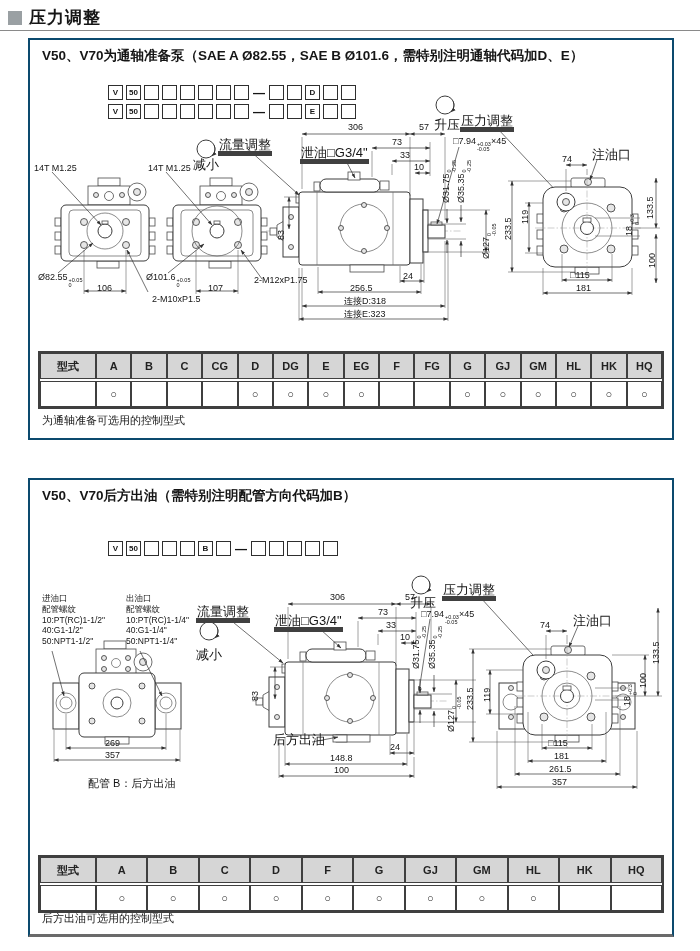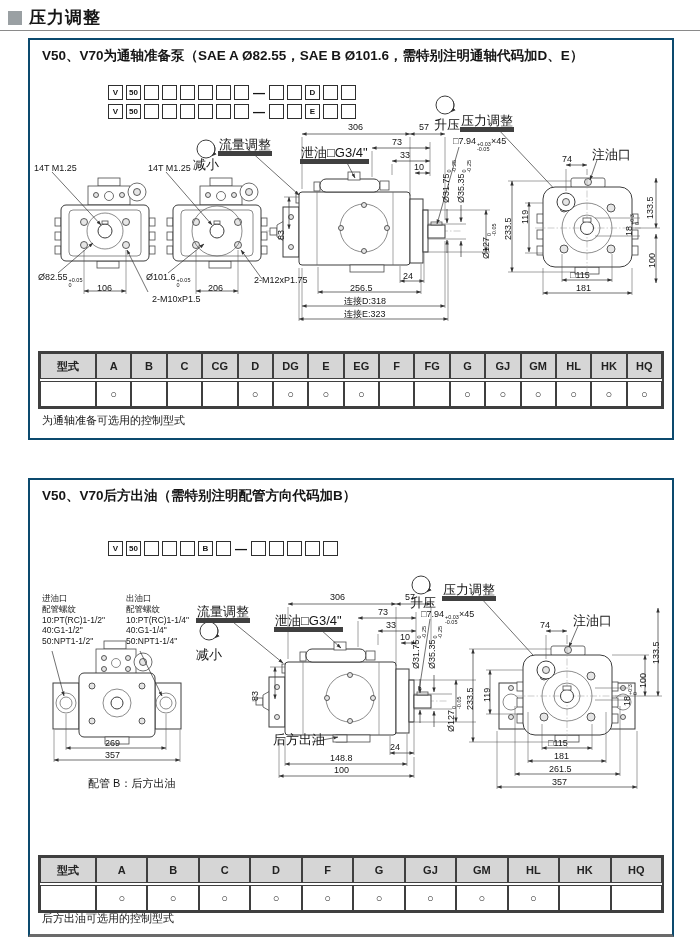--- a/index.html
+++ b/index.html
@@ -422,21 +422,21 @@
   <span class="d" style="left:38px;top:272px"><i class="m">Ø82.55</i><span class="ts">
         <i>+0.05</i>
         <i>0</i>
       </span></span>
   <span class="d" style="left:97px;top:283px">106</span>
   <span class="d" style="left:152px;top:294px">2-M10xP1.5</span>
   <span class="d" style="left:146px;top:272px"><i class="m">Ø101.6</i><span class="ts">
         <i>+0.05</i>
         <i>0</i>
       </span></span>
-  <span class="d" style="left:208px;top:283px">206</span>
+  <span class="d" style="left:208px;top:283px">107</span>
   <span class="d" style="left:254px;top:275px">2-M12xP1.75</span>
   <span class="d zh ul" style="left:300px;top:148px">泄油□G3/4"</span>
   <span class="d" style="left:348px;top:122px">306</span>
   <span class="d" style="left:419px;top:122px">57</span>
   <span class="d" style="left:392px;top:137px">73</span>
   <span class="d" style="left:400px;top:150px">33</span>
   <span class="d" style="left:414px;top:162px">10</span>
   <span class="d zh" style="left:434px;top:120px">升压</span>
   <span class="d zh ul" style="left:460px;top:116px">压力调整</span>
   <span class="d" style="left:453px;top:136px"><i class="m">□7.94</i><span class="ts">

